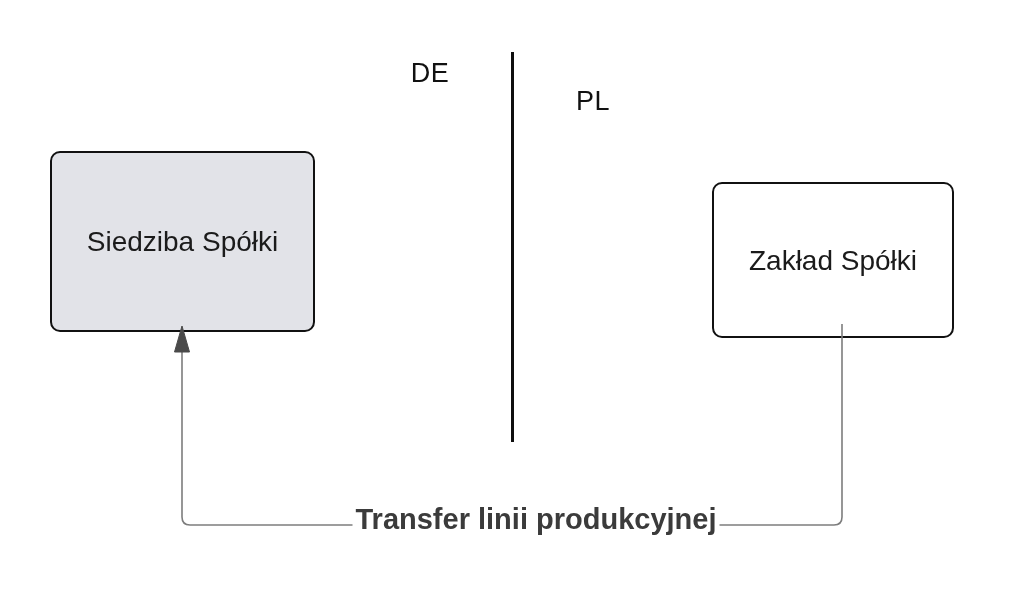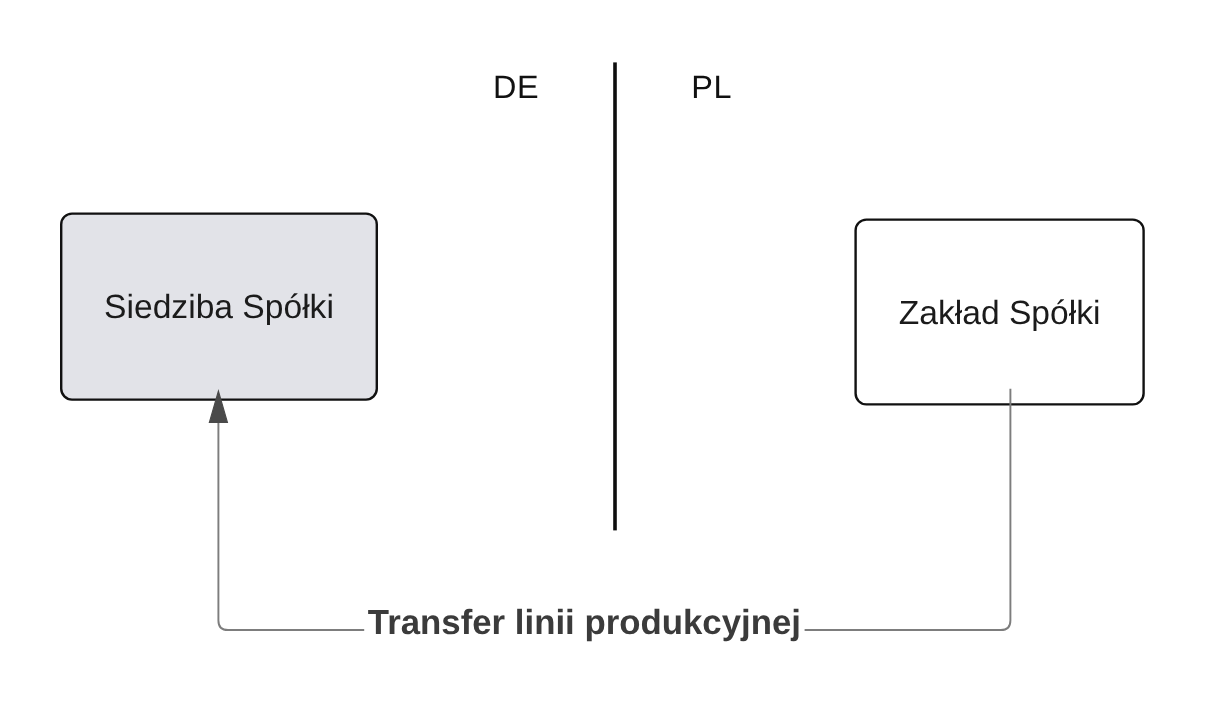--- a/index.html
+++ b/index.html
@@ -28,21 +28,21 @@
   .region-label {
     position: absolute;
     top: 58px;
     width: 90px;
     text-align: center;
     font-size: 27px;
     letter-spacing: 0.5px;
     color: var(--region-text);
   }
   .region-label.de { left: 385px; }
-  .region-label.pl { left: 548px; }
+  .region-label.pl { left: 548px; margin-top: 28px; }
   .divider {
     position: absolute;
     left: 511px;
     top: 52px;
     width: 3px;
     height: 390px;
     background: var(--divider);
   }
   .box {
     position: absolute;
@@ -52,23 +52,23 @@
     flex-direction: column;
     align-items: center;
     justify-content: center;
     font-size: 28px;
     line-height: 45px;
     color: var(--box-text);
     text-align: center;
   }
   .box.hq {
     left: 50px;
-    top: 177px;
+    top: 151px;
     width: 265px;
-    height: 157px;
+    height: 181px;
     background: var(--hq-box-fill);
   }
   .box.plant {
     left: 712px;
     top: 182px;
     width: 242px;
     height: 156px;
     background: #ffffff;
   }
   .connector {
@@ -81,21 +81,21 @@
     stroke: var(--connector-line);
     stroke-width: 1.6;
     fill: none;
   }
   .connector polygon {
     fill: var(--arrowhead);
     stroke: var(--arrowhead);
   }
   .transfer-label {
     position: absolute;
-    left: 487px;
+    left: 536px;
     top: 503px;
     transform: translateX(-50%);
     background: var(--page-bg);
     padding: 0 3px;
     font-size: 29px;
     font-weight: bold;
     color: var(--label-text);
     white-space: nowrap;
   }
 </style>

